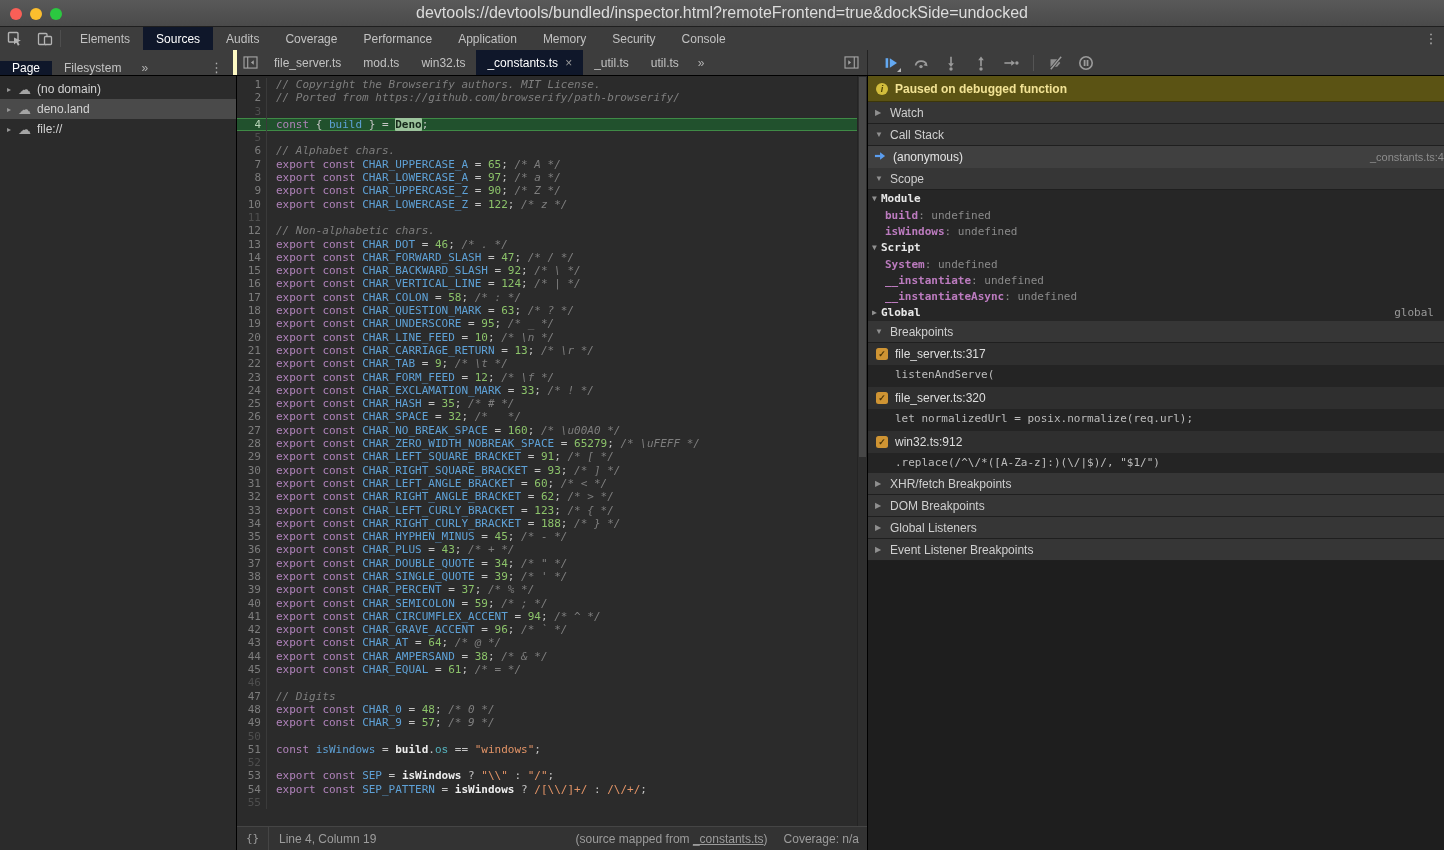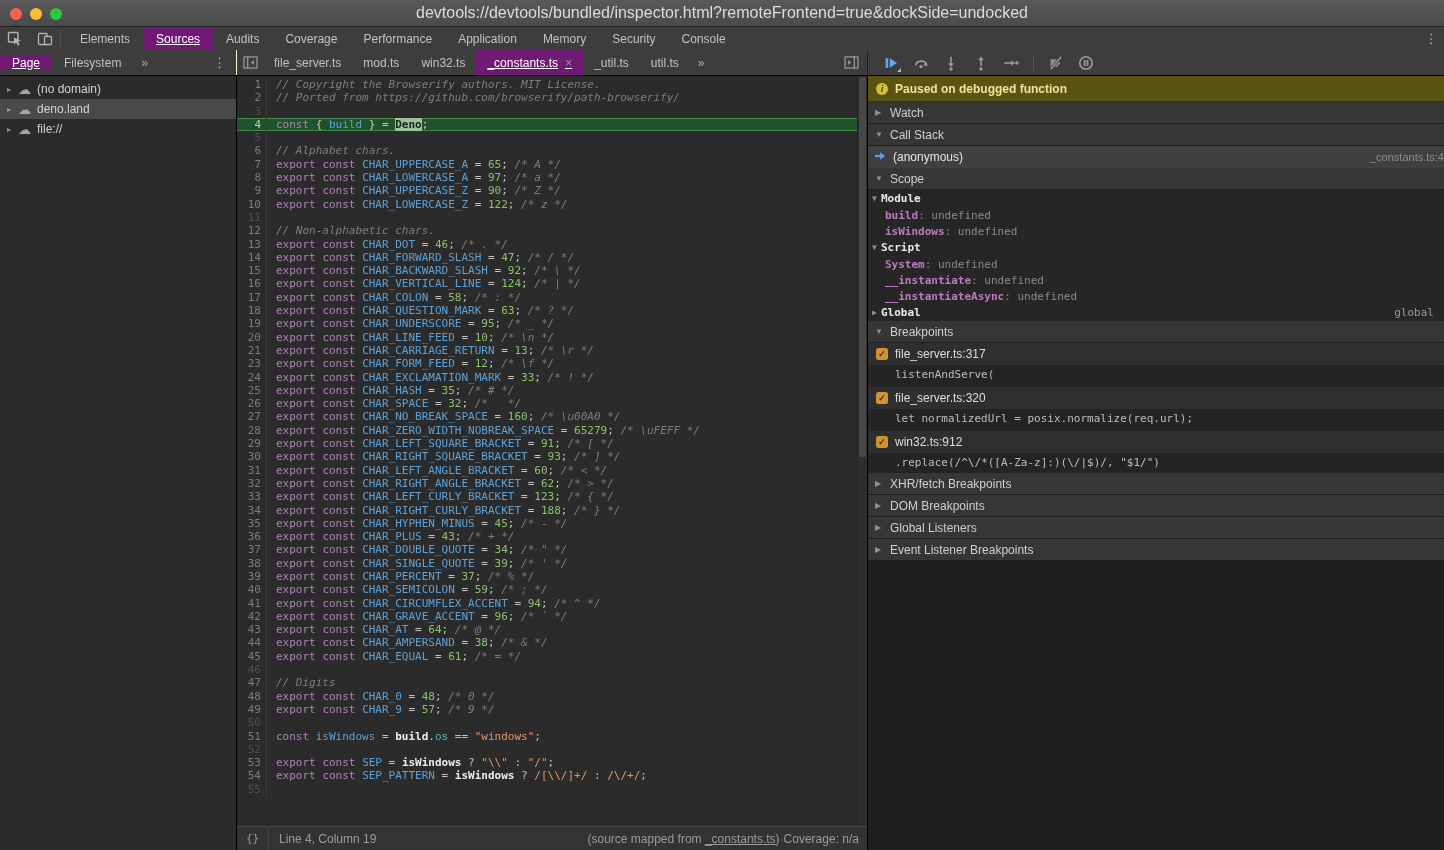--- a/index.html
+++ b/index.html
@@ -14,27 +14,27 @@
   .titlebar .title { font-size:16px; color:#dcdcdc; }
   .lights { position:absolute; left:10px; top:8px; display:flex; gap:8px; }
   .light { width:12px; height:12px; border-radius:50%; }
   .light.r { background:#f95f57; } .light.y { background:#fbbe2e; } .light.g { background:#2bc840; }
 
   
   .tabrow { height:23px; background:#3d3d3d; display:flex; align-items:stretch; }
   .ticon { width:30px; display:flex; align-items:center; justify-content:center; }
   .tdivider { width:1px; background:#4e4e4e; margin:3px 6px 3px 0; }
   .tab { padding:0 13px; font-size:12px; color:#c2c2c2; display:flex; align-items:center; cursor:default; }
-  .tab.active { background:#701a75; color:#fff;text-decoration:underline; }
+  .tab.active { background:#0f172a; color:#fff; }
   .menu-dots { margin-left:auto; width:26px; display:flex; align-items:center; justify-content:center;
                color:#b5b5b5; font-size:13px; }
 
   
   .toolrow { height:26px; display:flex; background:#3d3d3d; border-bottom:1px solid #000; }
-  .nav-header { width:237px; display:flex; align-items:center; border-right:1px solid #fef9c3; }
+  .nav-header { width:237px; display:flex; align-items:flex-end; border-right:4px solid #fef9c3; }
   .nav-header .tab { padding:0 12px; }
   .chev { display:flex; align-items:center; padding:0 8px; color:#b0b0b0; font-size:12px; }
   .nav-menu { margin-left:auto; display:flex; align-items:center; padding:0 10px; color:#b0b0b0; font-size:13px; }
   .filetabs { width:631px; display:flex; align-items:stretch; border-right:1px solid #222; position:relative; }
   .filetabs .boxico { display:flex; align-items:center; justify-content:center; width:26px; }
   .filetabs .tab { padding:0 11px; }
   .tab .close { margin-left:7px; color:#9a9a9a; font-size:12px; }
   .panel-toggle-r { position:absolute; right:8px; top:0; bottom:0; display:flex; align-items:center; }
   .dbg-toolbar { flex:1; display:flex; align-items:center; padding-left:10px; gap:4px; }
   .dbg-ico { width:26px; height:22px; display:flex; align-items:center; justify-content:center; position:relative; }
@@ -71,21 +71,21 @@
 
   
   .statusbar { position:absolute; left:0; right:0; bottom:0; height:24px; background:#333;
                border-top:1px solid #454545; display:flex; align-items:center; font-size:12px; color:#9c9c9c; }
   .statusbar span { white-space:pre; }
   .pp-btn { width:32px; text-align:center; font-family:"DejaVu Sans Mono",monospace; font-size:11px;
             border-right:1px solid #454545; align-self:stretch; display:flex; align-items:center; justify-content:center; }
   .linecol { padding-left:10px; }
   .status-right { margin-left:auto; padding-right:8px; display:flex; align-items:center; }
   .maplink { text-decoration:underline; color:#9c9c9c; }
-  .coverage { margin-left:4px; }
+  .coverage { margin-left:16px; }
 
   
   .rightpanel { flex:1; background:#1e1e1e; font-size:12px; overflow:hidden; }
   .banner { height:26px; background:#5b5314; border-bottom:1px solid #3c360a; display:flex; align-items:center;
             padding-left:8px; gap:7px; color:#f2e395; font-weight:bold; }
   .info-i { width:12px; height:12px; border-radius:50%; background:#d2bd3c; color:#4a3f00;
             font-size:9px; font-weight:bold; display:flex; align-items:center; justify-content:center; font-style:italic; }
   .sec-h { height:22px; background:#363636; border-bottom:1px solid #1f1f1f; display:flex; align-items:center;
            padding-left:7px; gap:6px; color:#cfcfcf; }
   .sec-arrow { color:#909090; font-size:8px; width:9px; }
@@ -356,20 +356,24 @@
           </div>
           <div class="code-line">
             <span class="ln">20</span>
             <span class="lt"><span class="s-kw">export</span><span class="s-pl"> </span><span class="s-kw">const</span><span class="s-pl"> </span><span class="s-def">CHAR_LINE_FEED</span><span class="s-pl"> = </span><span class="s-num">10</span><span class="s-pl">;</span><span class="s-com"> /* \n */</span></span>
           </div>
           <div class="code-line">
             <span class="ln">21</span>
             <span class="lt"><span class="s-kw">export</span><span class="s-pl"> </span><span class="s-kw">const</span><span class="s-pl"> </span><span class="s-def">CHAR_CARRIAGE_RETURN</span><span class="s-pl"> = </span><span class="s-num">13</span><span class="s-pl">;</span><span class="s-com"> /* \r */</span></span>
           </div>
           <div class="code-line">
+            <span class="ln">22</span>
+            <span class="lt"><span class="s-kw">export</span><span class="s-pl"> </span><span class="s-kw">const</span><span class="s-pl"> </span><span class="s-def">CHAR_TAB</span><span class="s-pl"> = </span><span class="s-num">9</span><span class="s-pl">;</span><span class="s-com"> /* \t */</span></span>
+          </div>
+          <div class="code-line">
             <span class="ln">23</span>
             <span class="lt"><span class="s-kw">export</span><span class="s-pl"> </span><span class="s-kw">const</span><span class="s-pl"> </span><span class="s-def">CHAR_FORM_FEED</span><span class="s-pl"> = </span><span class="s-num">12</span><span class="s-pl">;</span><span class="s-com"> /* \f */</span></span>
           </div>
           <div class="code-line">
             <span class="ln">24</span>
             <span class="lt"><span class="s-kw">export</span><span class="s-pl"> </span><span class="s-kw">const</span><span class="s-pl"> </span><span class="s-def">CHAR_EXCLAMATION_MARK</span><span class="s-pl"> = </span><span class="s-num">33</span><span class="s-pl">;</span><span class="s-com"> /* ! */</span></span>
           </div>
           <div class="code-line">
             <span class="ln">25</span>
             <span class="lt"><span class="s-kw">export</span><span class="s-pl"> </span><span class="s-kw">const</span><span class="s-pl"> </span><span class="s-def">CHAR_HASH</span><span class="s-pl"> = </span><span class="s-num">35</span><span class="s-pl">;</span><span class="s-com"> /* # */</span></span>

